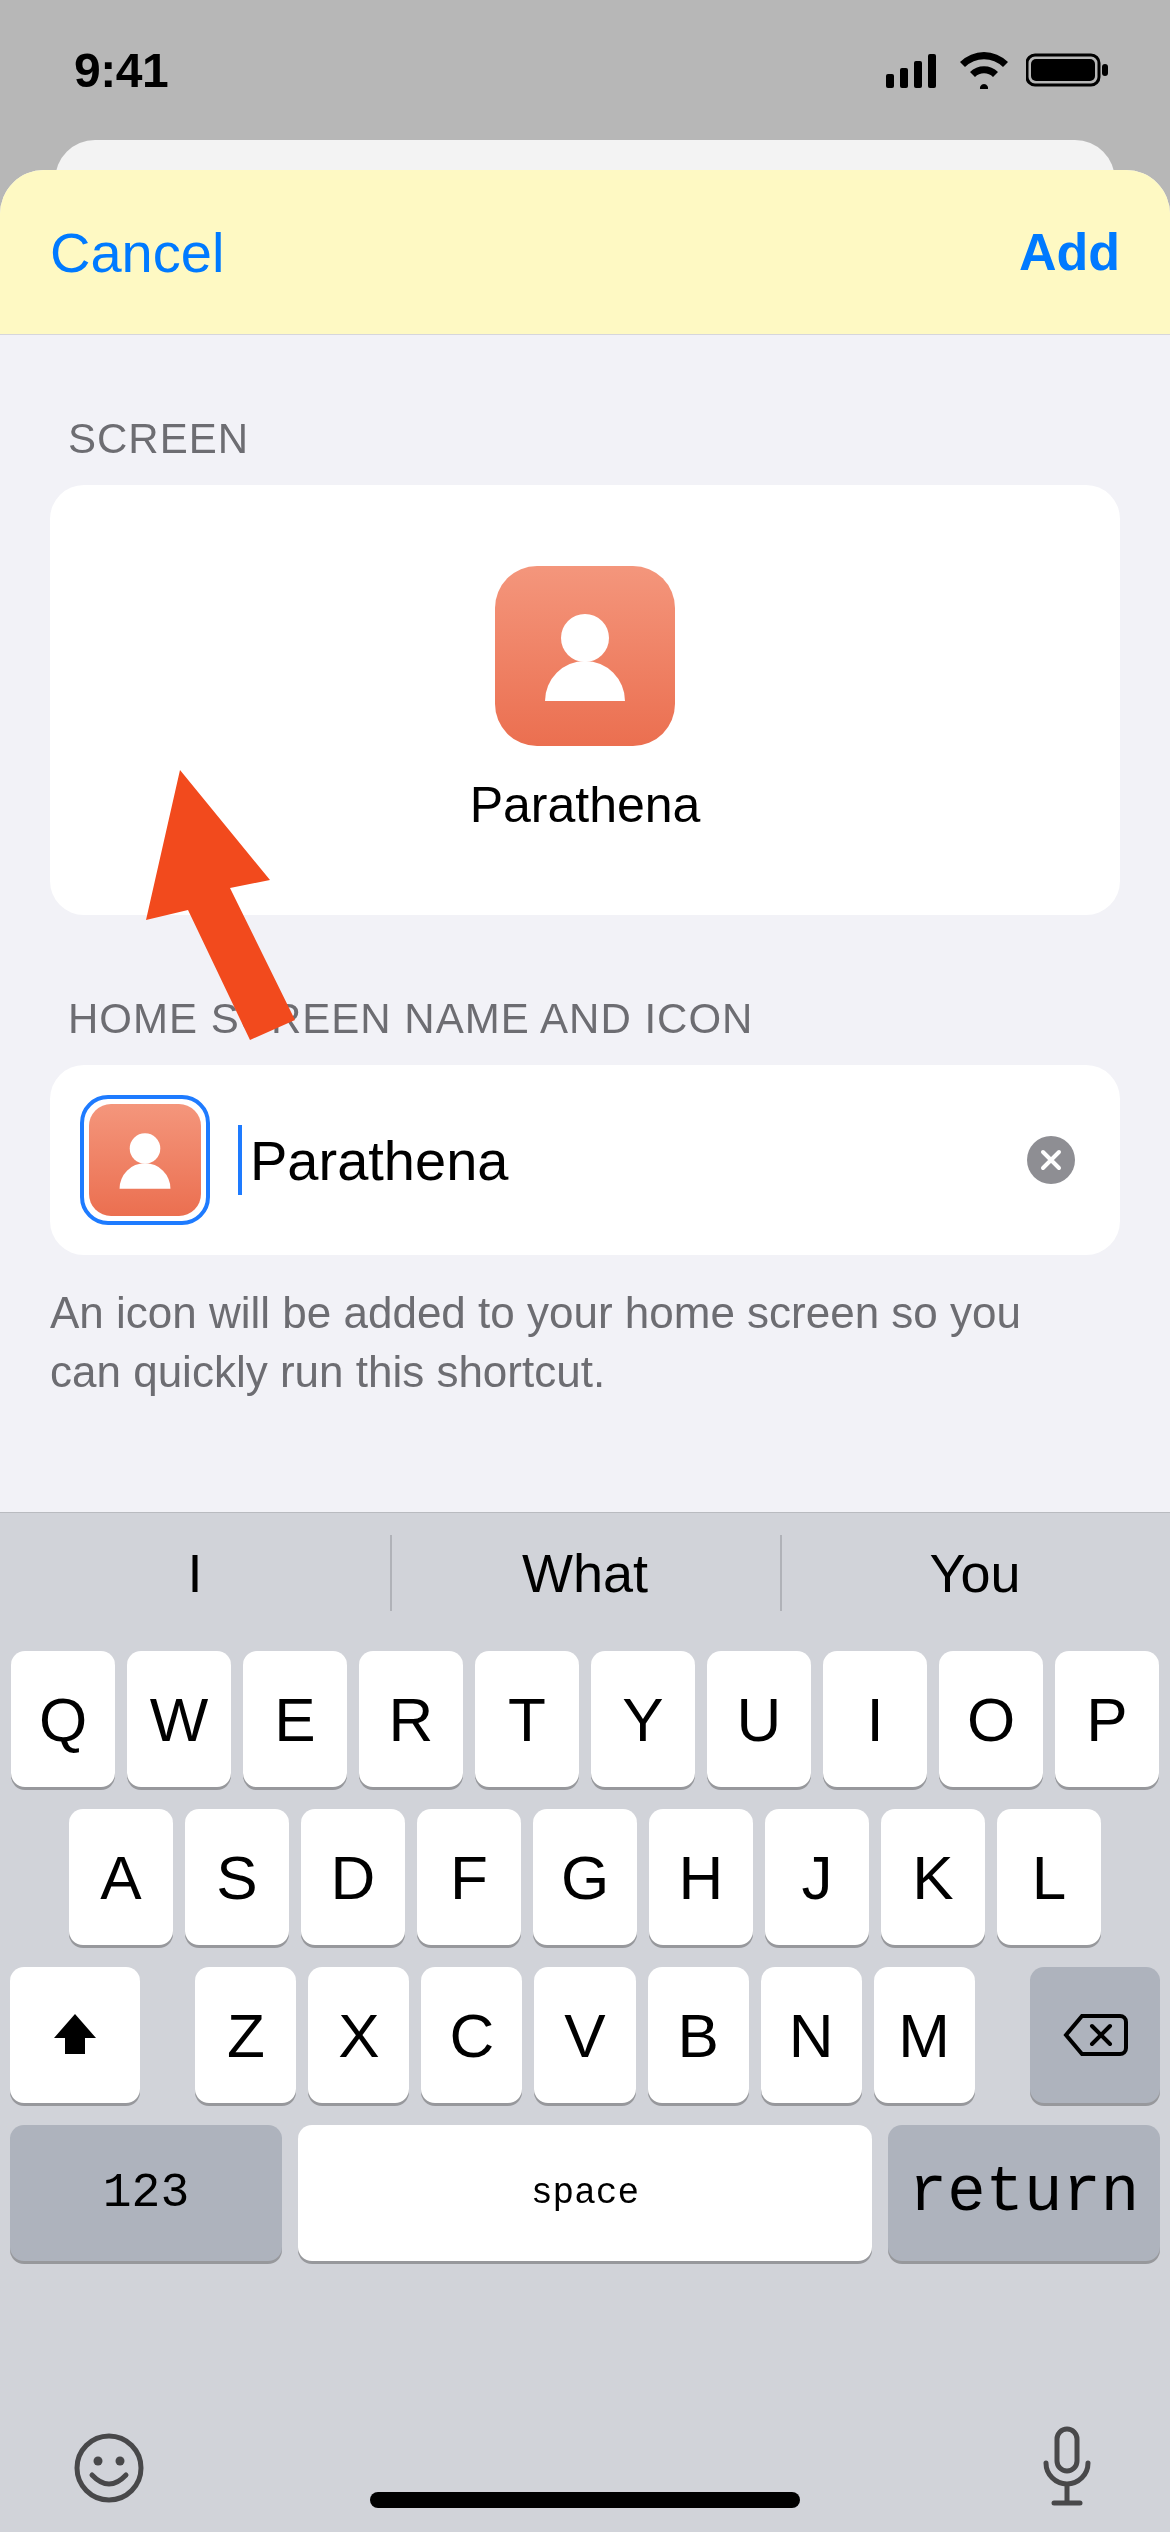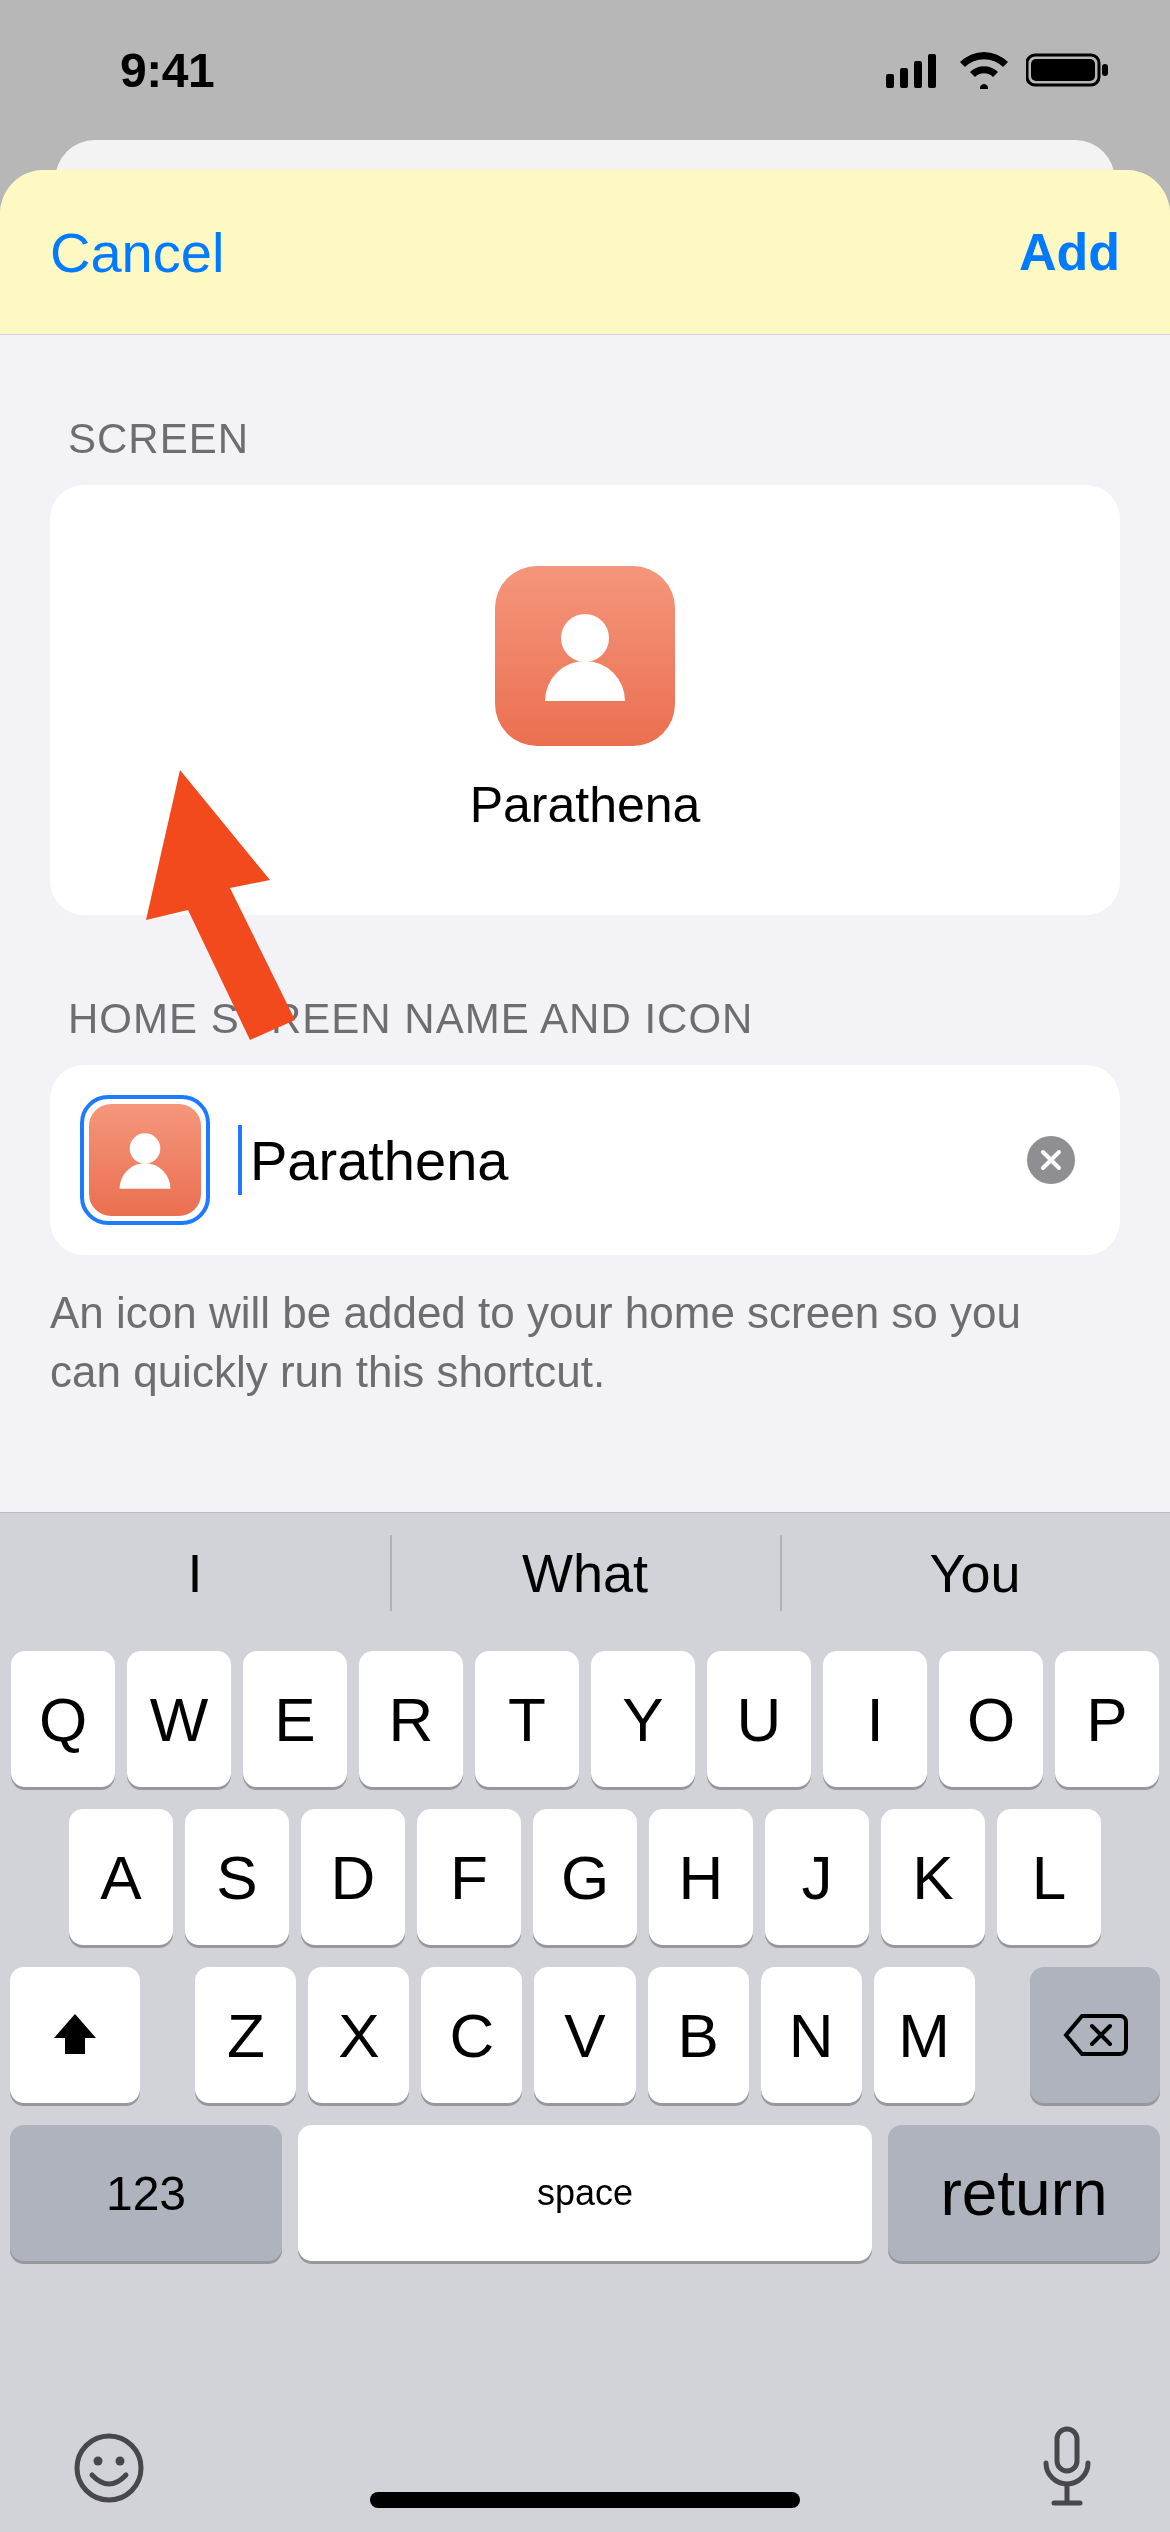--- a/index.html
+++ b/index.html
@@ -1,20 +1,20 @@
 <!DOCTYPE html>
 <html><head>
   <meta charset="utf-8">
   <style>
     * { margin:0; padding:0; box-sizing:border-box; -webkit-font-smoothing:antialiased; }
     html,body { width:1170px; height:2532px; font-family:-apple-system,"SF Pro Text","Helvetica Neue",Arial,sans-serif; background:#b7b7b7; overflow:hidden; }
     .screen { width:1170px; height:2532px; position:relative; background:#b7b7b7; }
 
     
-    .status-bar { position:absolute; top:0; left:0; right:0; height:140px; display:flex; align-items:center; justify-content:space-between; padding:0 60px 0 120px; }
+    .status-bar { position:absolute; top:0; left:0; right:0; height:140px; display:flex; align-items:center; justify-content:space-between; padding:0 60px 0 74px; }
     .status-time { font-size:48px; font-weight:600; letter-spacing:-0.5px; color:#000; }
     .status-right { display:flex; align-items:center; gap:16px; }
 
     
     .card-peek { position:absolute; top:140px; left:55px; right:55px; height:40px; background:#f3f3f3; border-top-left-radius:44px; border-top-right-radius:44px; }
 
     
     .sheet { position:absolute; top:170px; left:0; right:0; bottom:0; background:#f2f2f7; border-top-left-radius:44px; border-top-right-radius:44px; overflow:hidden; }
 
     
@@ -49,21 +49,21 @@
     .sugg-row { height:120px; display:flex; }
     .sugg { flex:1; display:flex; align-items:center; justify-content:center; font-size:54px; color:#000; position:relative; }
     .sugg + .sugg::before { content:""; position:absolute; left:0; top:22px; bottom:22px; width:2px; background:#b0b2b8; }
     .key-rows { flex:1; display:flex; flex-direction:column; gap:22px; padding:18px 10px 14px 10px; }
     .key-row { display:flex; gap:12px; justify-content:center; }
     .key { background:#fff; border-radius:14px; height:136px; box-shadow:0 3px 0 rgba(0,0,0,.28); display:flex; align-items:center; justify-content:center; font-size:62px; color:#000; }
     .key.letter { width:104px; }
     .key.special { background:#aeb3bd; }
     .key.shift, .key.backspace { width:134px; }
     .row3-gap { width:32px; }
-    .bottom-row { display:flex; gap:16px; }
+    .bottom-row { display:flex; gap:16px;font-family:Liberation Mono, monospace; }
     .key.nums   { flex:0 0 272px; background:#aeb3bd; font-size:48px; }
     .key.space  { flex:1; font-size:36px; }
     .key.return { flex:0 0 272px; background:#aeb3bd; font-size:64px; }
     .kb-footer { display:flex; justify-content:space-between; align-items:center; padding:22px 70px 0 70px; height:150px; }
     .home-indicator { position:absolute; bottom:24px; left:50%; transform:translateX(-50%); width:430px; height:16px; background:#000; border-radius:8px; }
   </style>
 </head>
 <body>
 
 <div class="screen">

